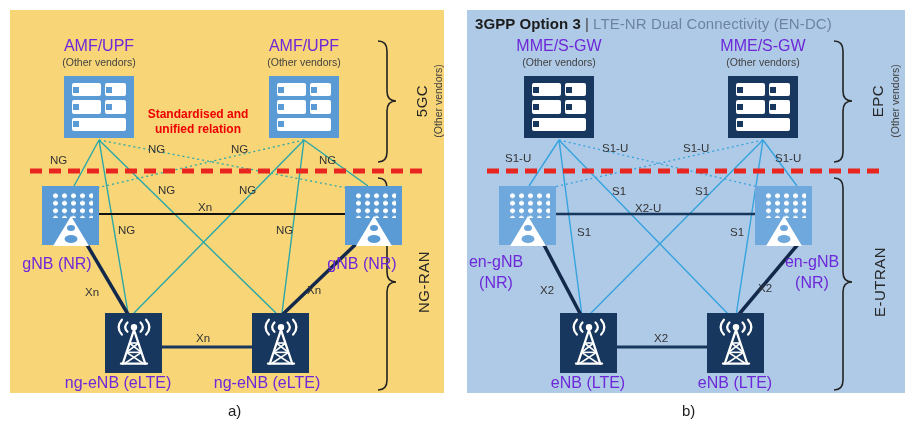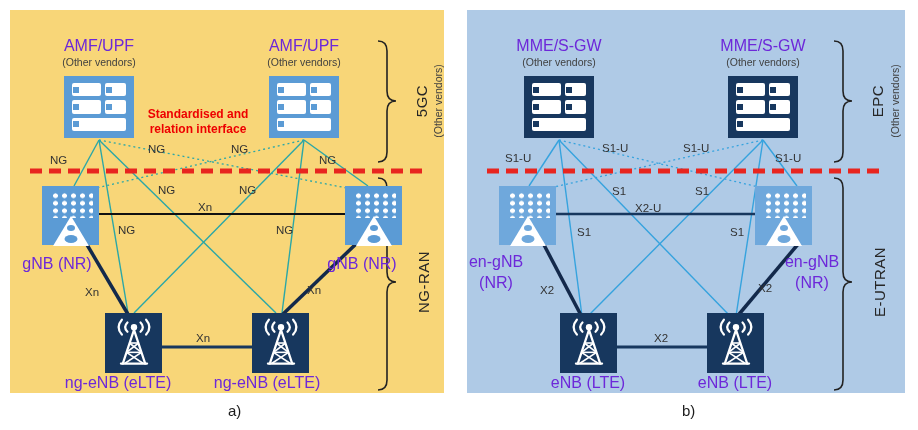--- a/index.html
+++ b/index.html
@@ -101,21 +101,21 @@
           <div class="sbox"></div>
           <div class="sbox small"></div>
         </div>
       <div class="srow">
           <div class="sbox"></div>
         </div>
     </div>
 
     <div class="ifnote" style="left:188px; top:97px;">
       <div>Standardised and</div>
-      <div>relation interface</div>
+      <div>unified relation</div>
     </div>
 
     <span class="lnk" style="left:40px; top:144px;">NG</span>
     <span class="lnk" style="left:138px; top:133px;">NG</span>
     <span class="lnk" style="left:221px; top:133px;">NG</span>
     <span class="lnk" style="left:309px; top:144px;">NG</span>
     <span class="lnk" style="left:148px; top:174px;">NG</span>
     <span class="lnk" style="left:229px; top:174px;">NG</span>
     <span class="lnk" style="left:108px; top:214px;">NG</span>
     <span class="lnk" style="left:266px; top:214px;">NG</span>
@@ -191,20 +191,23 @@
     <div class="node-label" style="left:108px; top:364px;">ng-eNB (eLTE)</div>
     <div class="node-label" style="left:257px; top:364px;">ng-eNB (eLTE)</div>
 
     <div class="rot big" style="left:411px; top:91px;">5GC</div>
     <div class="rot small" style="left:428px; top:91px;">(Other vendors)</div>
     <div class="rot big" style="left:413px; top:272px;">NG-RAN</div>
   </div>
   <div class="caption" style="left:228px; top:402px;">a)</div>
 
   <div class="panel panel-b">
+    <div class="ptitle">
+      <span>3GPP Option 3</span><span class="sep">|</span><span class="light">LTE-NR Dual Connectivity (EN-DC)</span>
+    </div>
 
     <svg class="overlay" width="438" height="383" viewBox="0 0 438 383">
 
       <g stroke="#36A3DE" stroke-width="1.4" fill="none">
         <line x1="92" y1="130" x2="62" y2="176"></line>
         <line x1="92" y1="130" x2="115" y2="306"></line>
         <line x1="92" y1="130" x2="263" y2="306"></line>
         <line x1="296" y1="130" x2="330" y2="176"></line>
         <line x1="296" y1="130" x2="269" y2="306"></line>
         <line x1="296" y1="130" x2="121" y2="306"></line>

